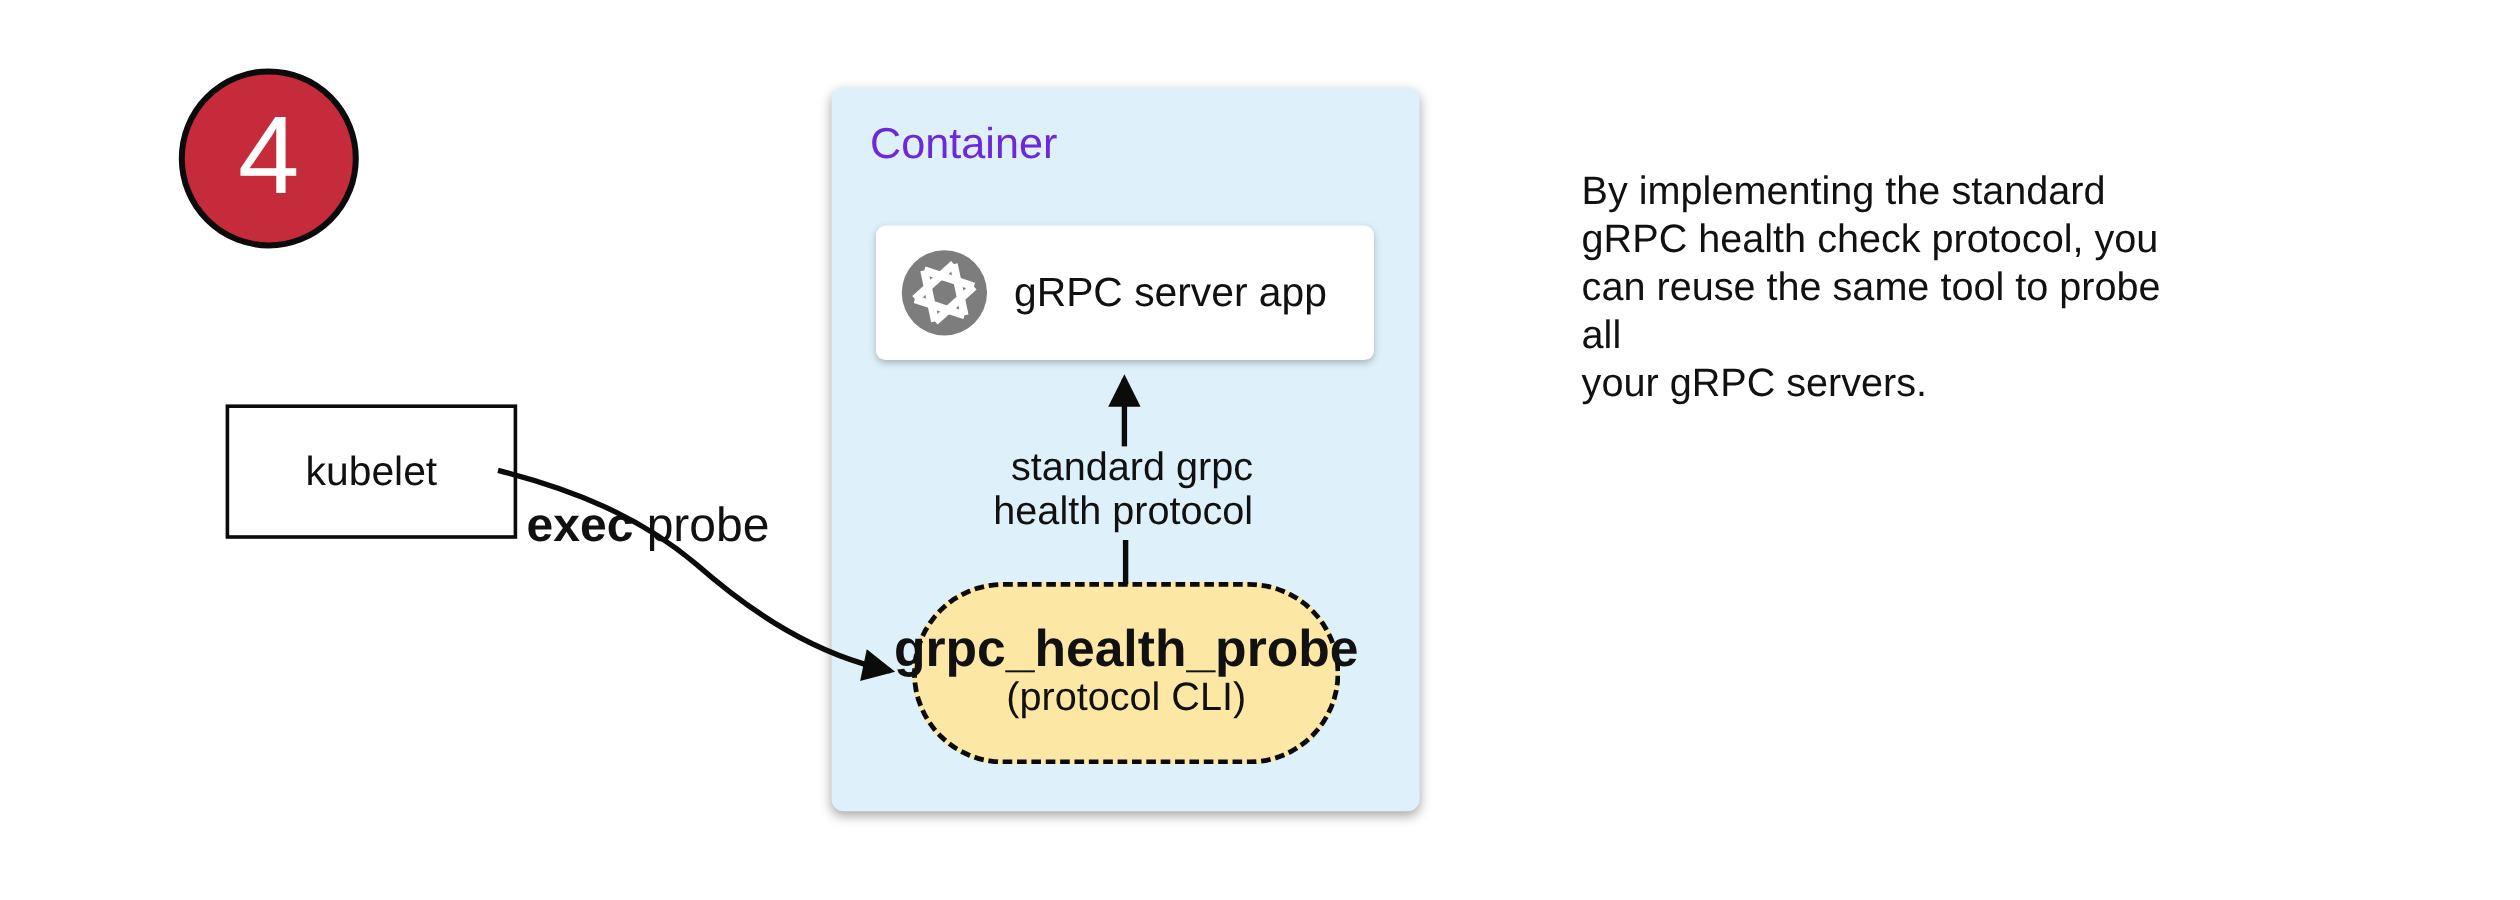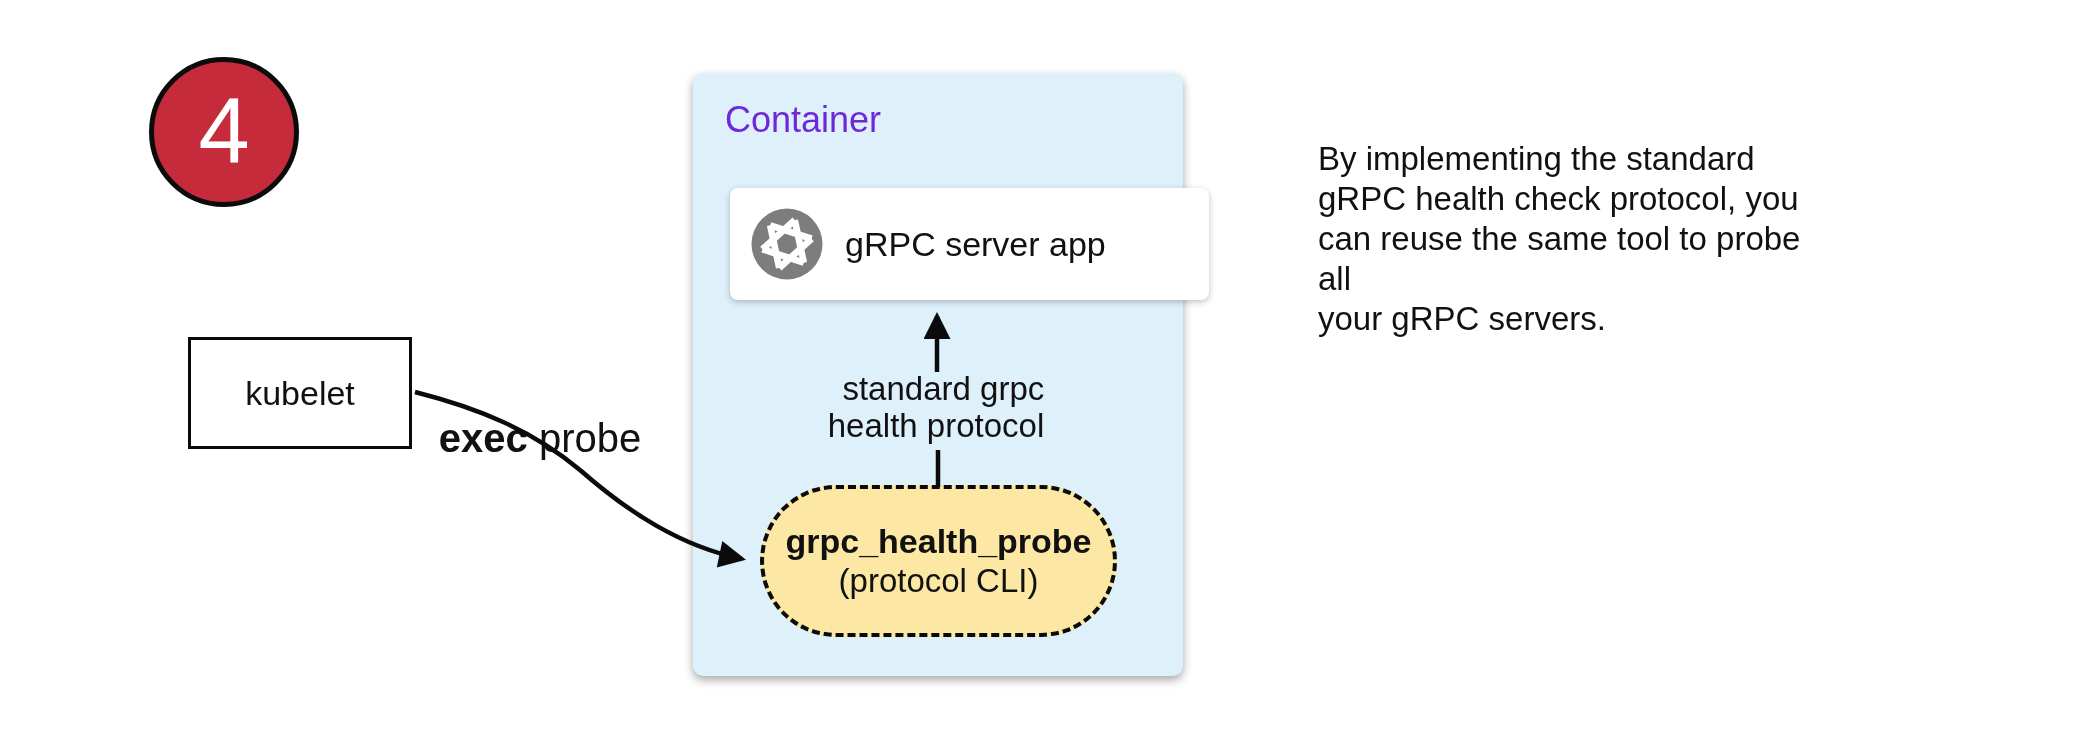--- a/index.html
+++ b/index.html
@@ -20,21 +20,21 @@
     display: flex; align-items: center; justify-content: center;
   }
   .badge span {
     color: #ffffff; font-size: 92px; font-weight: 400; line-height: 1;
     transform: translateY(-2px);
   }
 
   
   .kubelet {
     position: absolute; left: 188px; top: 337px;
-    width: 224px; height: 112px; box-sizing: border-box;
+    width: 243px; height: 112px; box-sizing: border-box;
     background: #ffffff; border: 3px solid #0b0b0b;
     display: flex; align-items: center; justify-content: center;
     font-size: 34px;
   }
 
   
   .exec-label {
     position: absolute; left: 540px; top: 416px;
     transform: translateX(-50%);
     font-size: 40px; white-space: nowrap;
@@ -49,21 +49,21 @@
     box-shadow: 0 4px 10px rgba(0,0,0,0.35);
   }
   .container-title {
     position: absolute; left: 32px; top: 26px;
     font-size: 36px; color: #6d28d9;
   }
 
   
   .server-box {
     position: absolute; left: 37px; top: 115px; 
-    width: 479px; height: 112px; box-sizing: border-box;
+    width: 415px; height: 112px; box-sizing: border-box;
     background: #ffffff; border-radius: 8px;
     box-shadow: 0 2px 6px rgba(0,0,0,0.25);
     display: flex; align-items: center;
     padding-left: 20px; gap: 21px;
   }
   .server-box .label { font-size: 34px; }
   .aperture { width: 74px; height: 74px; flex: 0 0 auto; }
 
   
   .health-label {
@@ -74,21 +74,21 @@
   }
 
   
   .probe-pill {
     position: absolute; left: 67px; top: 412px; 
     width: 357px; height: 152px; box-sizing: border-box;
     background: #fce8a4; border: 4px dashed #0b0b0b; border-radius: 80px;
     display: flex; flex-direction: column; align-items: center; justify-content: center;
     text-align: center; line-height: 40px;
   }
-  .probe-pill .title { font-size: 34px; font-weight: 700; }
+  .probe-pill .title { font-size: 43px; font-weight: 700; }
   .probe-pill .subtitle { font-size: 33px; }
 
   
   .note {
     position: absolute; left: 1318px; top: 110px; width: 500px;
     font-size: 33px; line-height: 40px; white-space: pre-line; margin-top: 29px;
   }
 
   
   #connectors {

